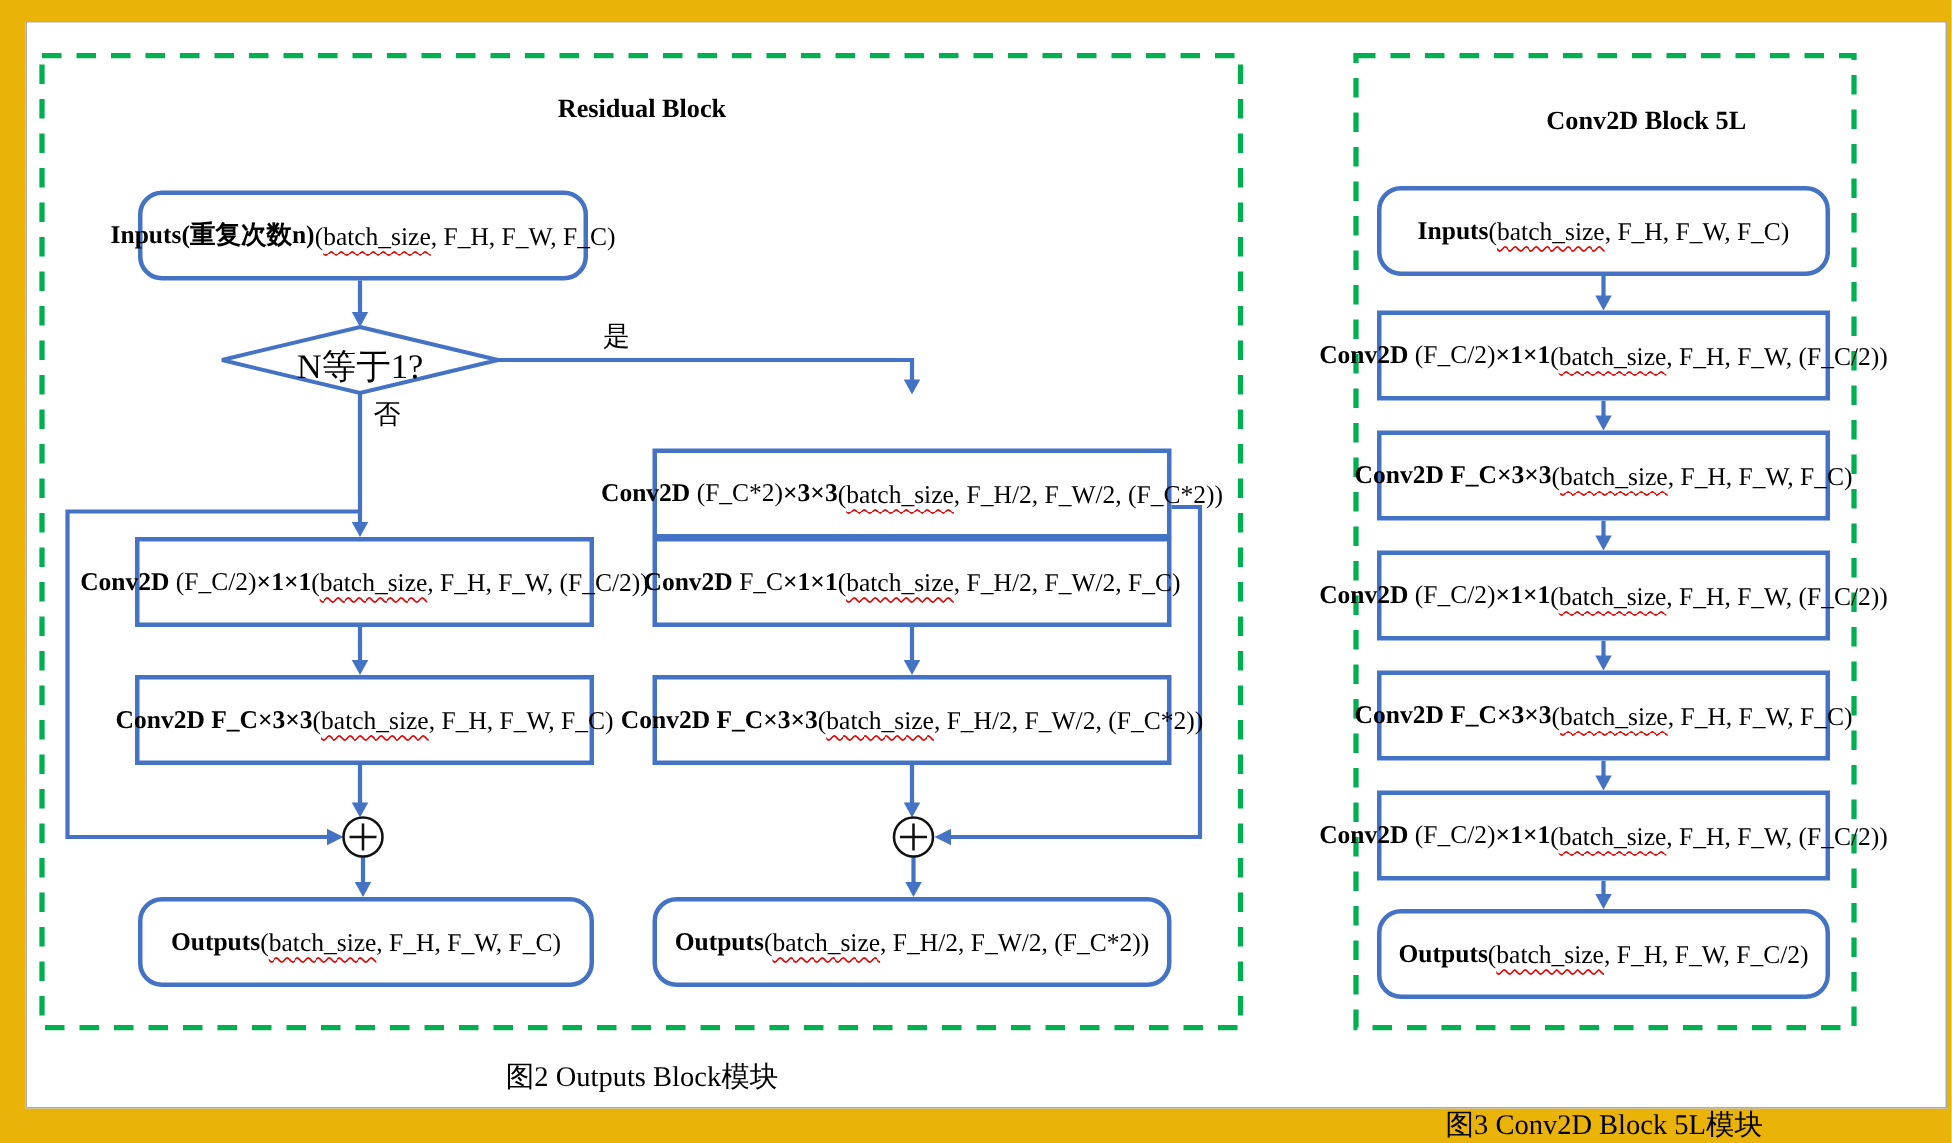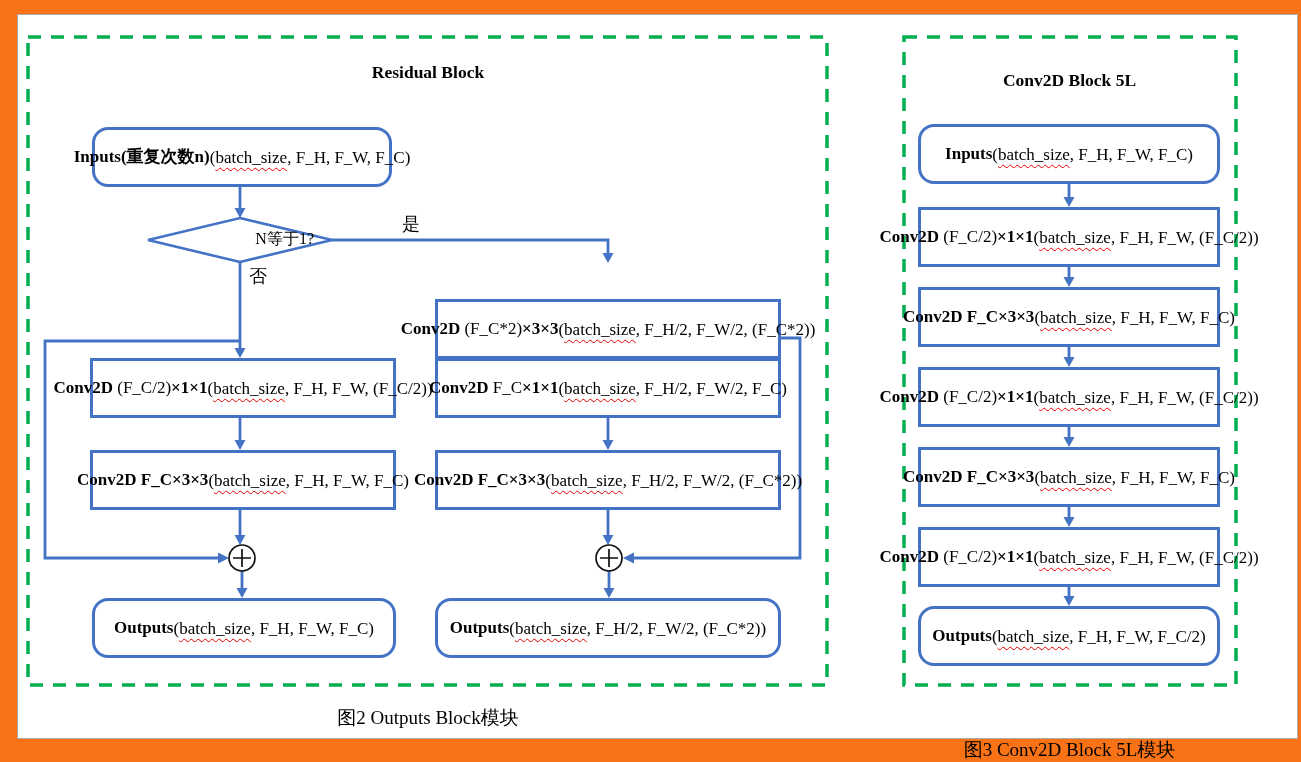--- a/index.html
+++ b/index.html
@@ -1,18 +1,18 @@
 <!DOCTYPE html>
 <html><head>
 <meta charset="utf-8">
 <style>
   html,body { margin:0; padding:0; }
   .stage {
     position:relative; width:1301px; height:762px;
-    background:#f97316; overflow:hidden;
+    background:#eab308; overflow:hidden;
     font-family:"Liberation Serif","DejaVu Serif",serif;
     color:#000;
   }
   .surface {
     position:absolute; left:17px; top:14px; width:1281px; height:725px;
     background:#ffffff; border:1px solid #ababab; box-sizing:border-box;
   }
   svg.overlay { position:absolute; left:0; top:0; z-index:1; }
   .node {
     position:absolute; z-index:2; box-sizing:border-box;
@@ -28,21 +28,21 @@
     text-decoration-line:underline;
     text-decoration-style:wavy;
     text-decoration-color:#e60000;
     text-decoration-thickness:1.2px;
     text-underline-offset:4px;
     text-decoration-skip-ink:none;
   }
   .figure-title { position:absolute; z-index:2; text-align:center; font-weight:bold; font-size:17.5px; }
   .caption { position:absolute; z-index:2; text-align:center; font-size:19px; }
   .flow-label { position:absolute; z-index:2; font-size:18px; }
-  .diamond-label { position:absolute; z-index:2; font-size:16px; text-align:right; }
+  .diamond-label { position:absolute; z-index:2; font-size:23px; text-align:center; }
 </style>
 </head>
 <body>
 
 <div class="stage">
   <div class="surface"></div>
 
   <svg class="overlay" width="1301" height="762">
 
     <rect x="28" y="37" width="799" height="648" fill="none" stroke="#00B050" stroke-width="3.5" stroke-dasharray="13 10"></rect>
@@ -145,21 +145,21 @@
     <div class="ns"><span>(</span><span class="wavy">batch_size</span><span>, F_H/2, F_W/2, (F_C*2))</span></div>
   </div>
 
   <div class="node rounded" style="left:435px; top:598px; width:346px; height:60px;">
     <div class="nt"><span class="b">Outputs</span><span class="r"></span><span class="b"></span></div>
     <div class="ns"><span>(</span><span class="wavy">batch_size</span><span>, F_H/2, F_W/2, (F_C*2))</span></div>
   </div>
 
   <div class="caption" style="left:28px; top:705px; width:800px;">图2 Outputs Block模块</div>
 
-  <div class="figure-title" style="left:903px; top:70px; width:333px;">Conv2D Block 5L</div>
+  <div class="figure-title" style="left:903px; top:70px; width:333px;padding-left:28px;">Conv2D Block 5L</div>
 
   <div class="node rounded" style="left:918px; top:124px; width:302px; height:60px;">
     <div class="nt"><span class="b">Inputs</span><span class="r"></span><span class="b"></span></div>
     <div class="ns"><span>(</span><span class="wavy">batch_size</span><span>, F_H, F_W, F_C)</span></div>
   </div>
 
   <div class="node" style="left:918px; top:207px; width:302px; height:60px;">
     <div class="nt"><span class="b">Conv2D</span><span class="r"> (F_C/2)</span><span class="b">×1×1</span></div>
     <div class="ns"><span>(</span><span class="wavy">batch_size</span><span>, F_H, F_W, (F_C/2))</span></div>
   </div>

